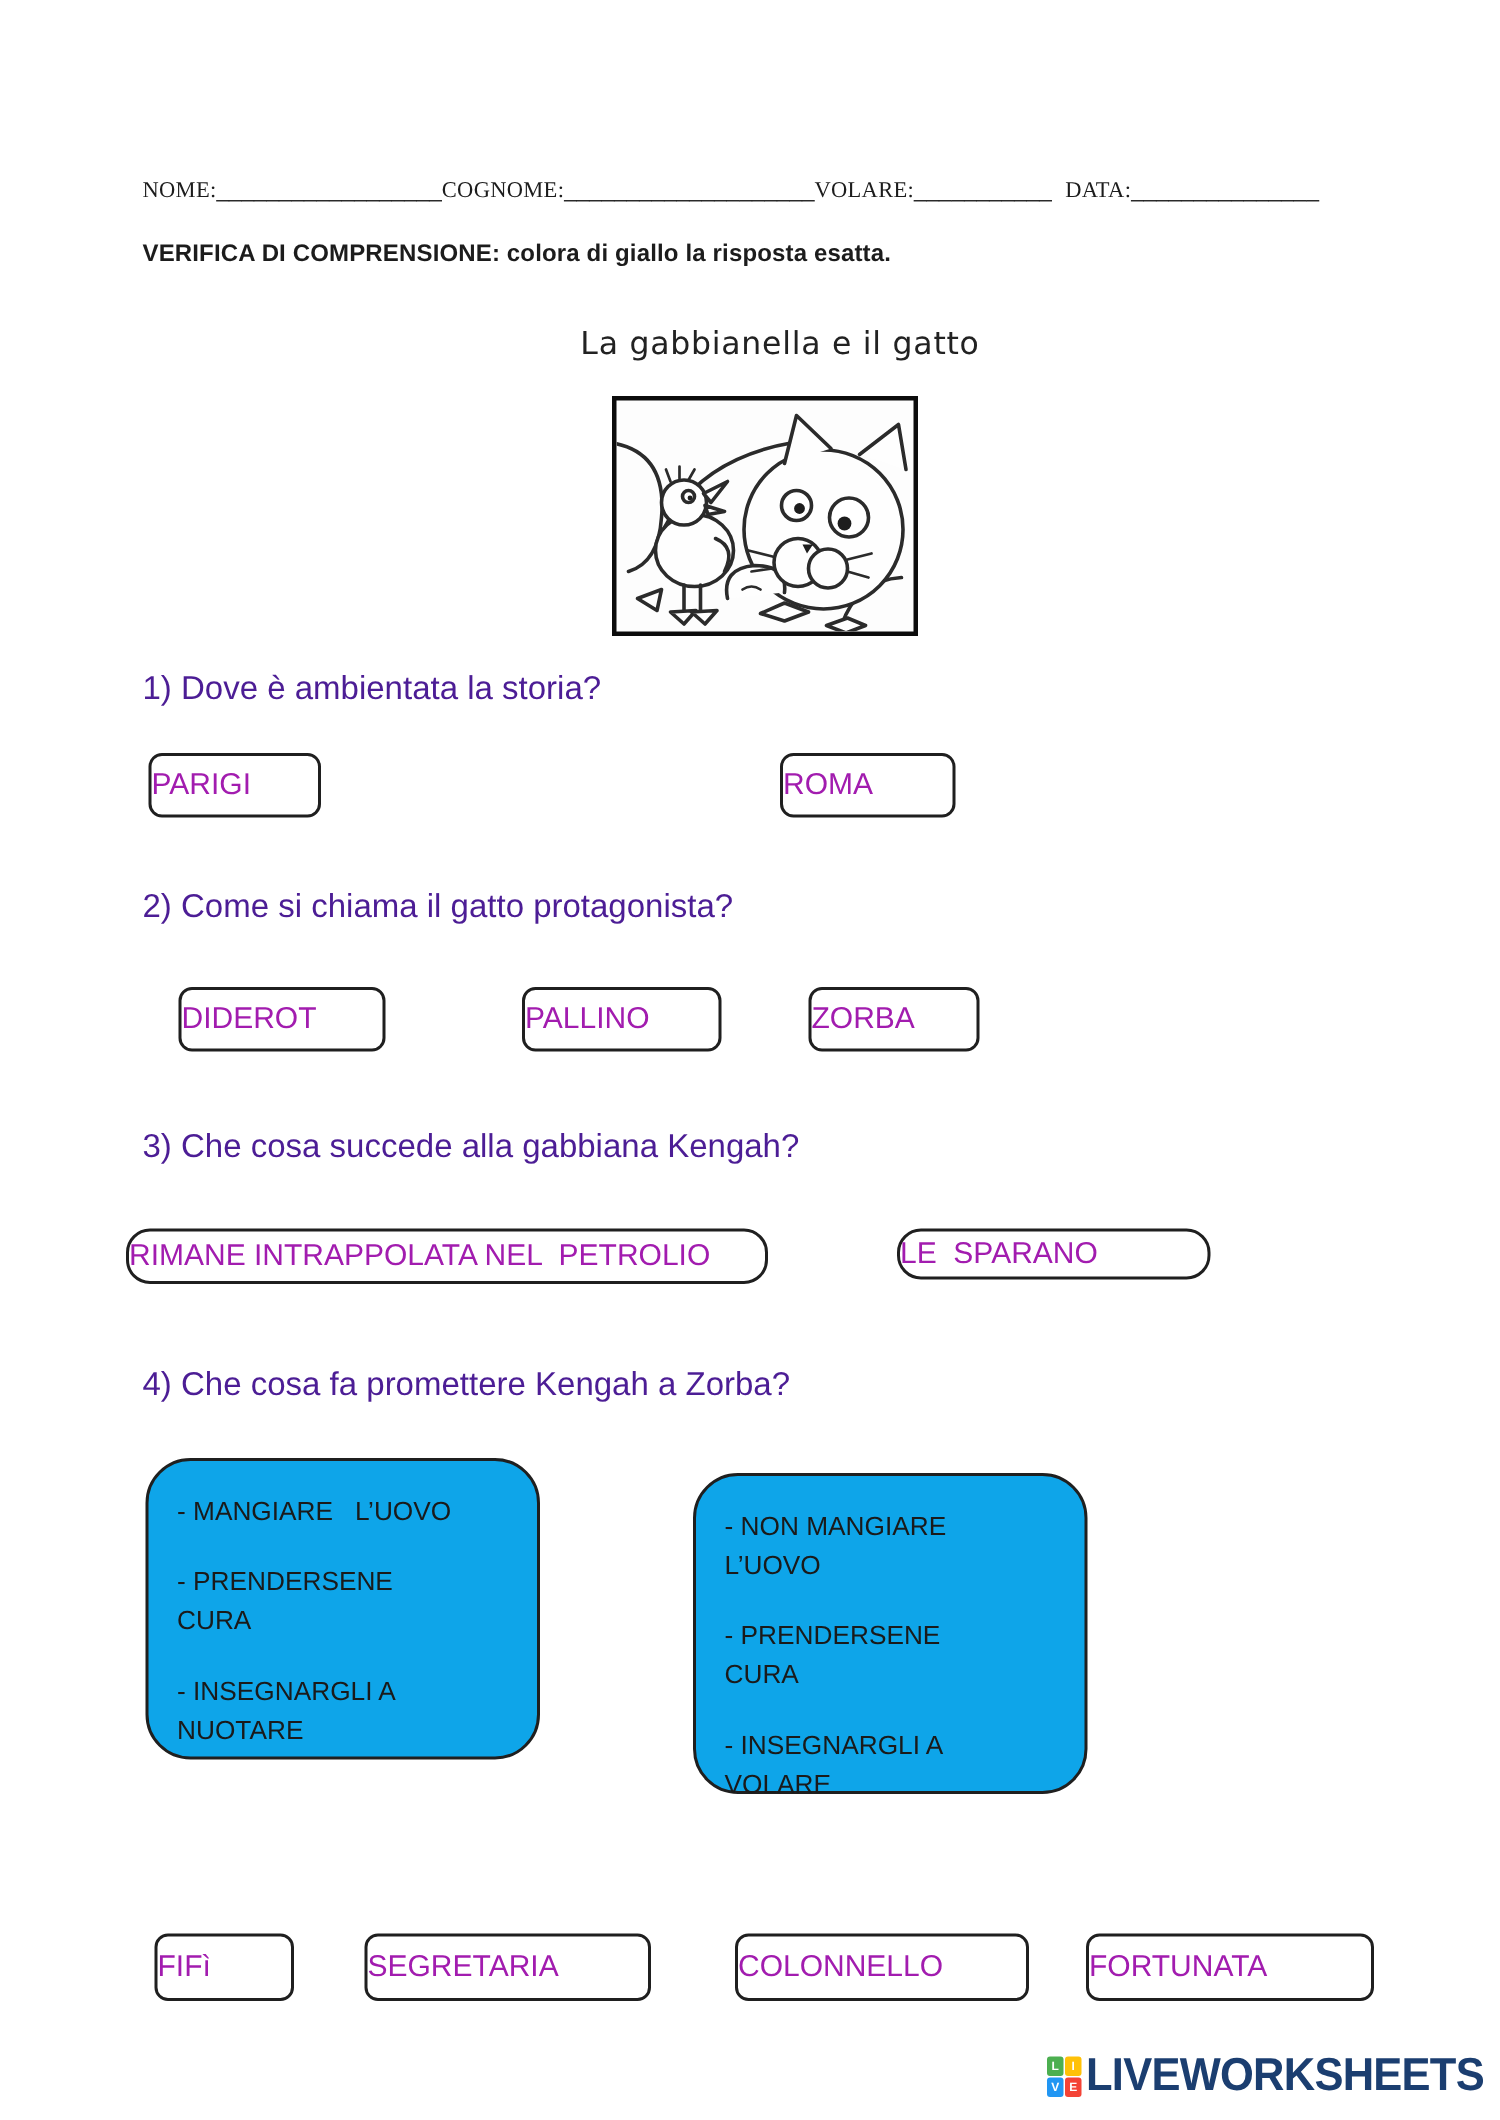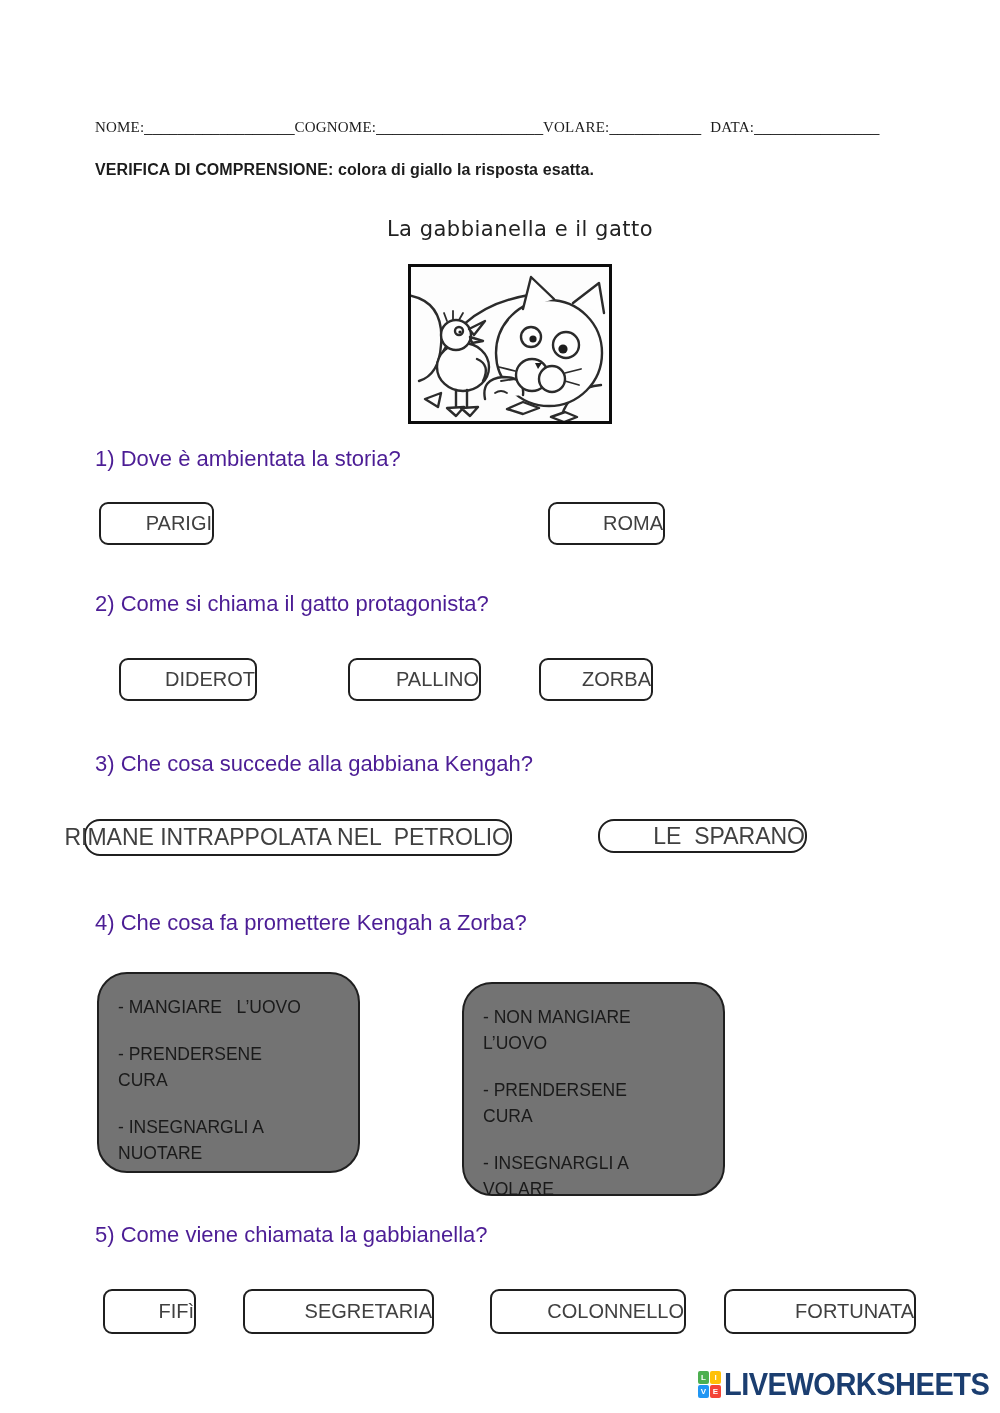--- a/index.html
+++ b/index.html
@@ -22,28 +22,28 @@
 
   .story-frame { left:408px; top:264px; width:204px; height:160px;
     border:3px solid #0c0c0c; box-sizing:border-box; background:#fdfdfd; overflow:hidden; }
   .story-frame svg { display:block; width:100%; height:100%; }
 
   .q-heading { left:95px; font-size:22px; color:#4c1d95; }
 
   .opt {
     position:absolute; box-sizing:border-box; background:#fff;
     border:2px solid #1f1f1f; border-radius:9px;
-    display:flex; align-items:center; justify-content:flex-end;
-    font-size:20px; color:#404040;
+    display:flex; align-items:center; justify-content:flex-start;
+    font-size:20px; color:#a21caf;
   }
   .opt span { white-space:pre; }
-  .opt.small { font-size:23px; border-radius:16px; }
+  .opt.small { font-size:20px; border-radius:16px; }
 
   .bigopt {
-    position:absolute; box-sizing:border-box; background:#737373;
+    position:absolute; box-sizing:border-box; background:#0ea5e9;
     border:2px solid #1f1f1f; border-radius:30px;
     padding:20px 16px 10px 19px; font-size:17.5px; line-height:26px; color:#1a1a1a;
   }
   .bigopt p { margin:0 0 21px 0; white-space:pre-wrap; }
 
   
   .logo { left:698px; top:1368px; display:flex; align-items:center; }
   .tiles { display:grid; grid-template-columns:11px 11px; grid-auto-rows:13px; gap:1px; margin-right:3px; }
   .tiles span {
     display:flex; align-items:center; justify-content:center;
@@ -112,21 +112,21 @@
         <path d="M 14 132 L 30 126 L 27 140 Z" fill="#fefefe"></path>
         <path d="M 84 126 Q 90 122 96 126" stroke-width="1.8"></path>
       </g>
     </svg>
   </div>
 
   <div class="abs q-heading" style="top:446px">1) Dove è ambientata la storia?</div>
   <div class="opt" style="left:99px;top:502px;width:115px;height:43px">
     <span>PARIGI</span>
   </div>
-  <div class="opt" style="left:548px;top:502px;width:117px;height:43px">
+  <div class="opt" style="left:520px;top:502px;width:117px;height:43px">
     <span>ROMA</span>
   </div>
 
   <div class="abs q-heading" style="top:591px">2) Come si chiama il gatto protagonista?</div>
   <div class="opt" style="left:119px;top:658px;width:138px;height:43px">
     <span>DIDEROT</span>
   </div>
   <div class="opt" style="left:348px;top:658px;width:133px;height:43px">
     <span>PALLINO</span>
   </div>
@@ -152,21 +152,20 @@
   </div>
   <div class="bigopt" style="left:462px;top:982px;width:263px;height:214px">
     <p>- NON MANGIARE
 L’UOVO</p>
     <p>- PRENDERSENE
 CURA</p>
     <p>- INSEGNARGLI A
 VOLARE</p>
   </div>
 
-  <div class="abs q-heading" style="top:1222px">5) Come viene chiamata la gabbianella?</div>
   <div class="opt" style="left:103px;top:1289px;width:93px;height:45px">
     <span>FIFì</span>
   </div>
   <div class="opt" style="left:243px;top:1289px;width:191px;height:45px">
     <span>SEGRETARIA</span>
   </div>
   <div class="opt" style="left:490px;top:1289px;width:196px;height:45px">
     <span>COLONNELLO</span>
   </div>
   <div class="opt" style="left:724px;top:1289px;width:192px;height:45px">

